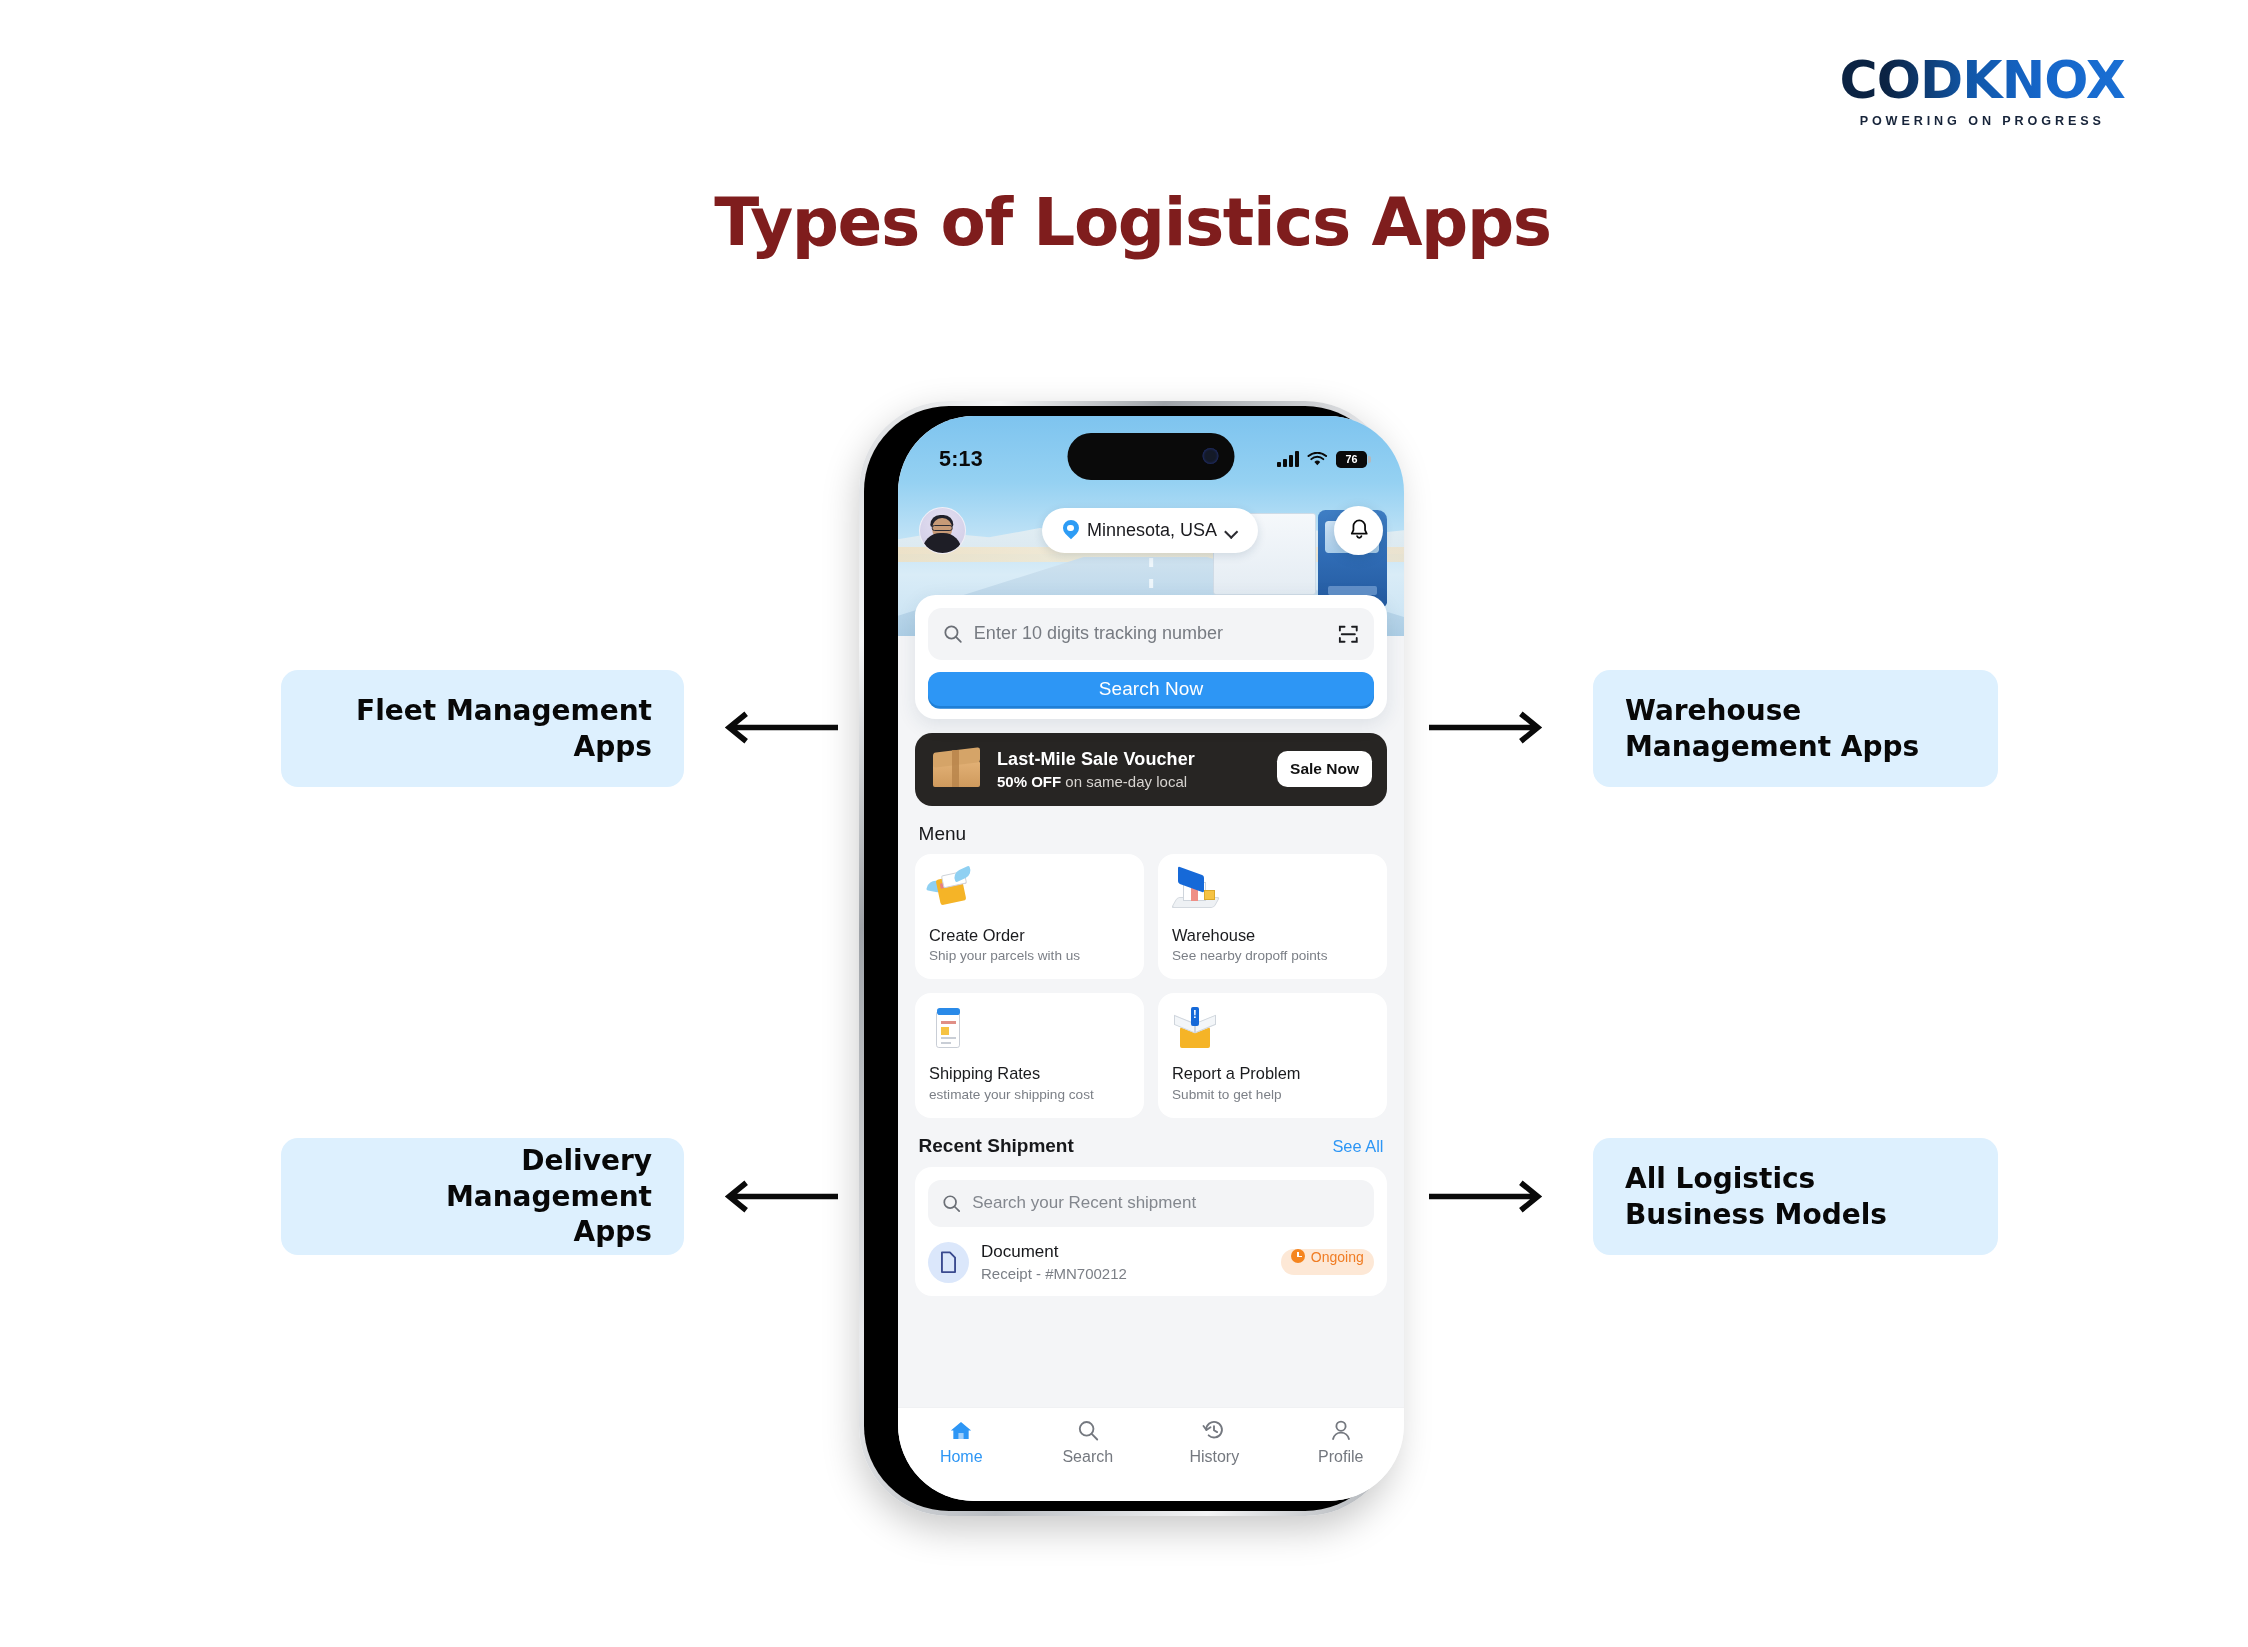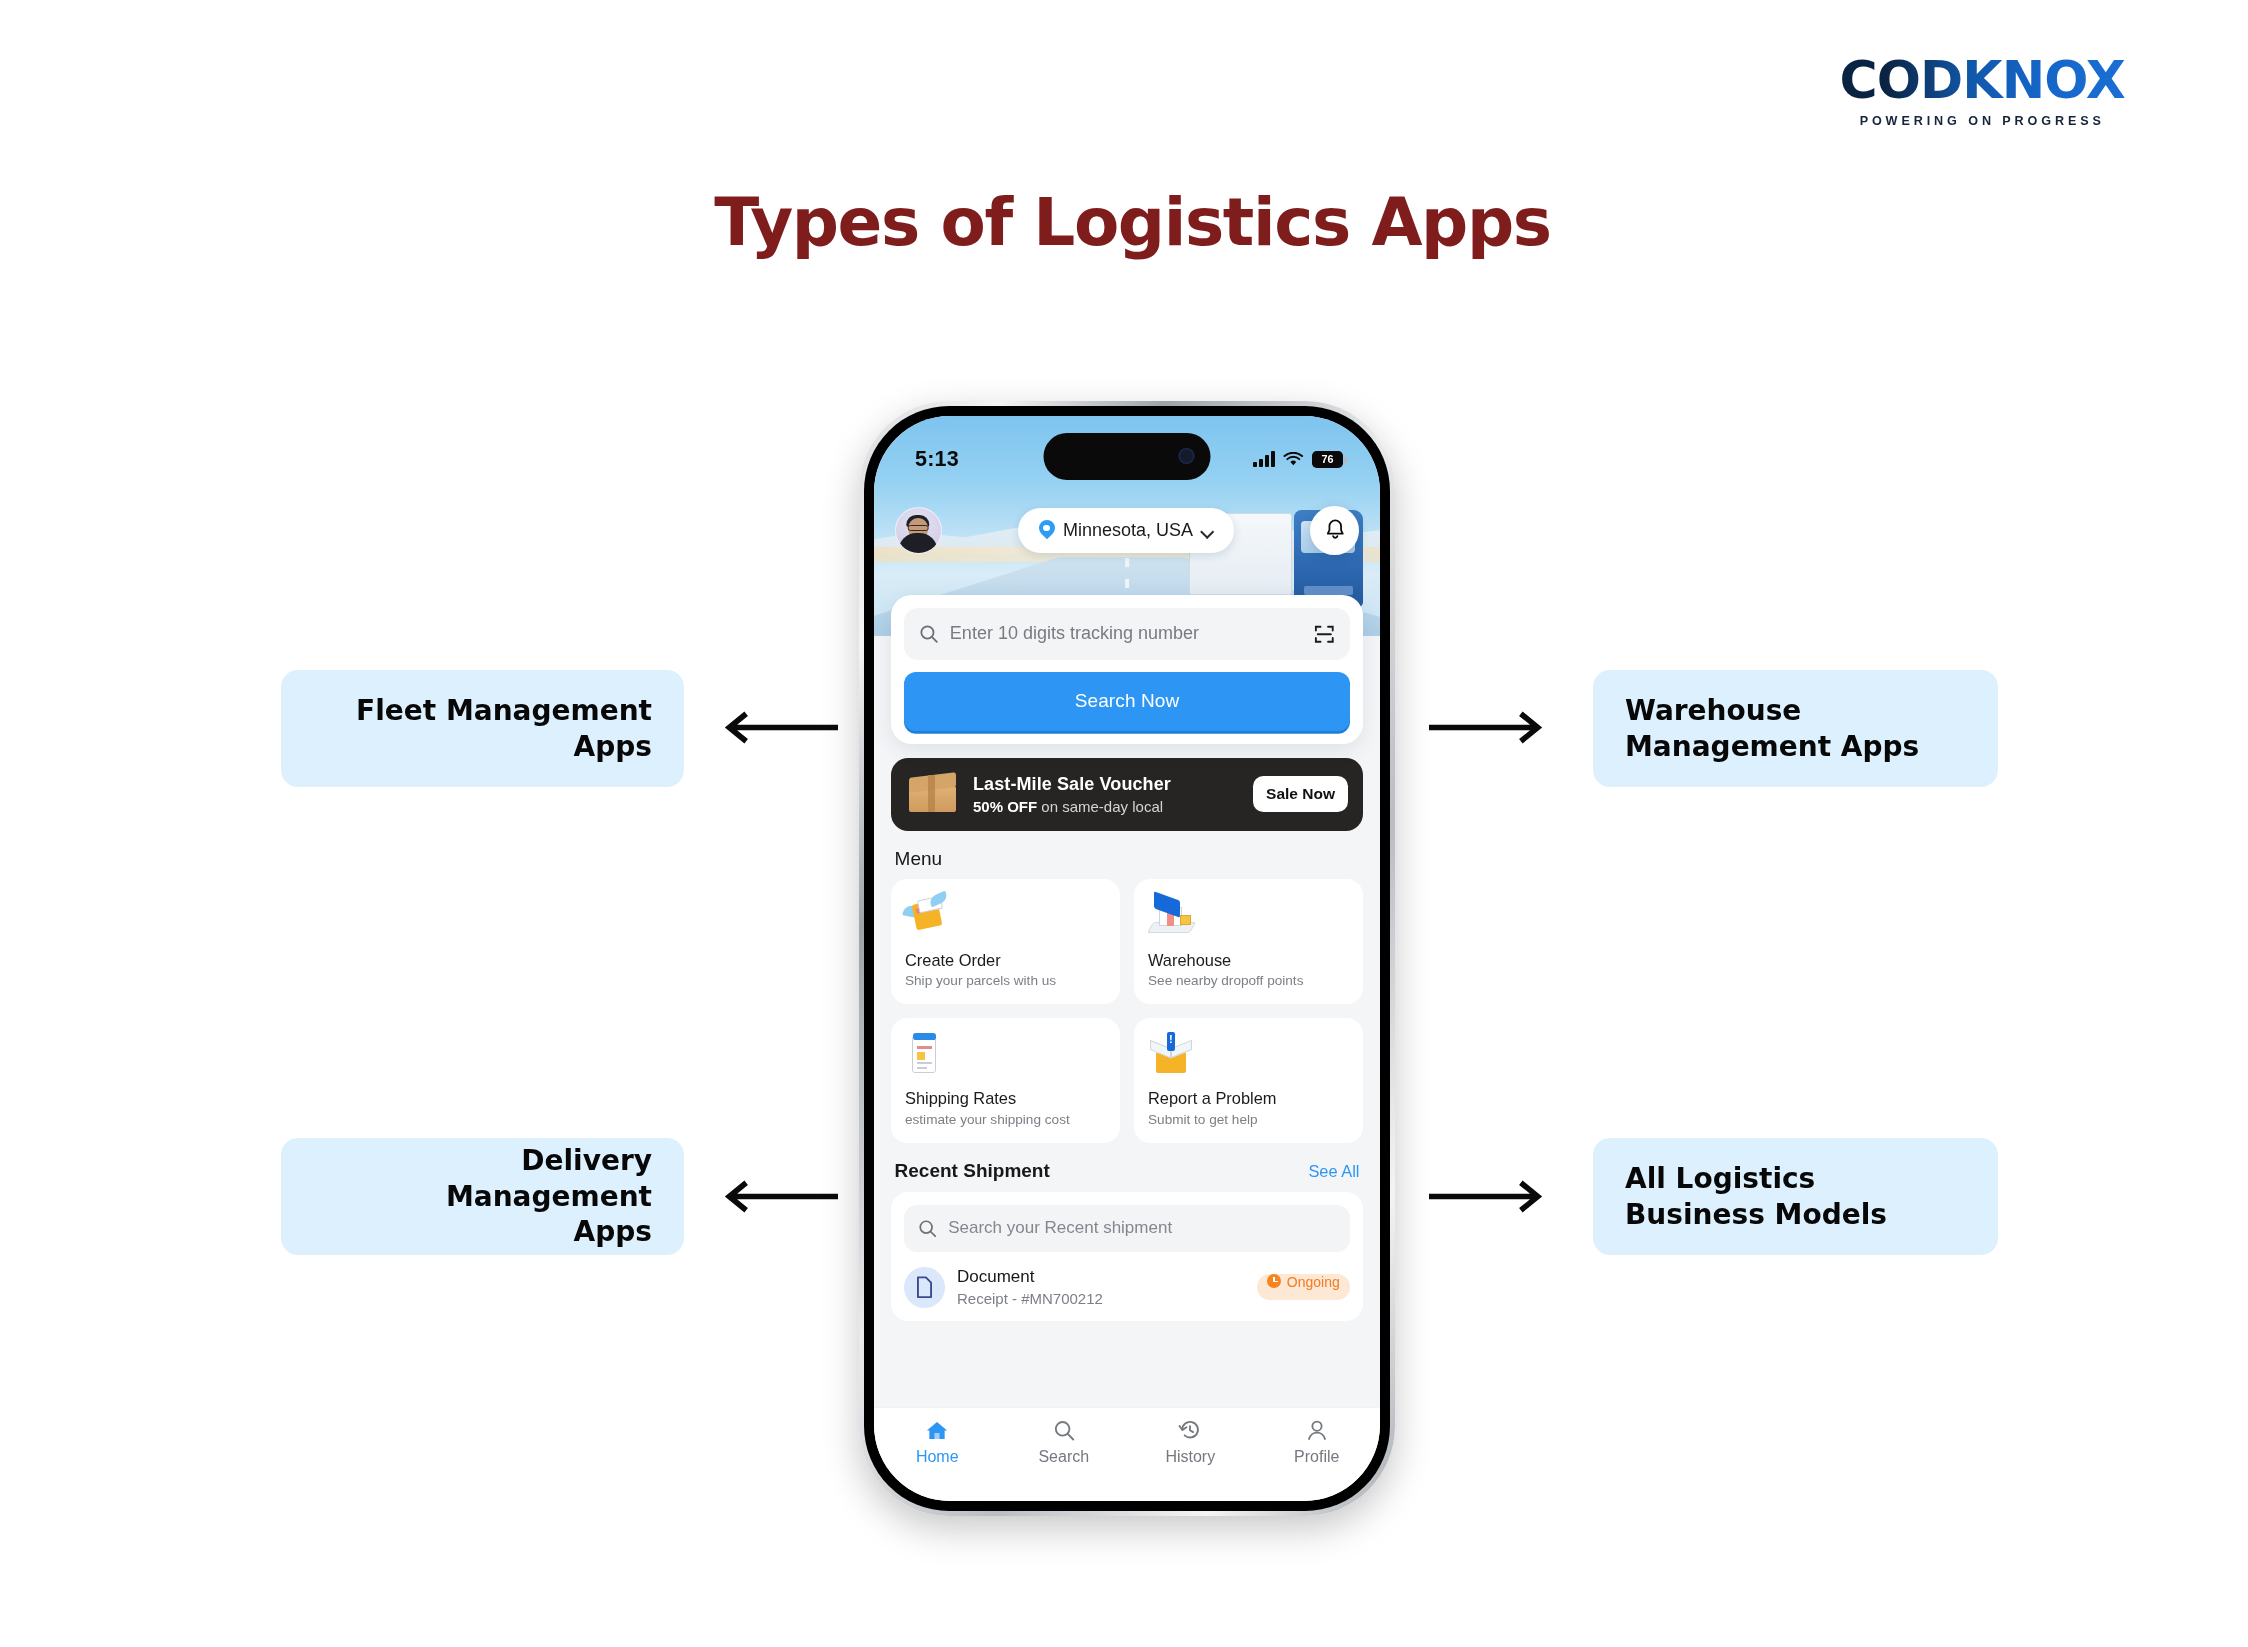--- a/index.html
+++ b/index.html
@@ -65,21 +65,21 @@
     background:linear-gradient(120deg,#d8dadd 0%,#f4f5f6 12%,#9fa3a8 26%,#e9eaec 46%,#b9bdc2 66%,#f3f4f5 84%,#a9adb2 100%);
     padding:4.7px;
     box-shadow:0 13px 37px rgba(0,0,0,.22);
   }
   .phone-inner{
     width:100%; height:100%; border-radius:85px; background:#000;
     padding:10.3px; position:relative;
   }
   .screen{
     width:100%; height:100%; border-radius:76px; overflow:hidden;
-    background:#f4f5f7; position:relative;
+    background:#f4f5f7; position:relative;margin-left:24px;
   }
 
   
   .island{
     position:absolute; top:17px; left:50%; transform:translateX(-50%);
     width:167px; height:47px; background:#0a0a0a; border-radius:24px; z-index:40;
     display:flex; align-items:center; justify-content:flex-end; padding-right:16px;
   }
   .island .cam{ width:16px;height:16px;border-radius:50%;background:#141a28; box-shadow:inset 0 0 2.8px #2b3ea0; }
 
@@ -201,21 +201,21 @@
   .search-card{
     margin:-41px 17px 0; background:#fff; border-radius:20.6px; padding:13px;
     position:relative; z-index:25; box-shadow:0 5.6px 19px rgba(30,60,90,.10);
   }
   .track-field{
     background:#f3f4f6; border-radius:14px; height:52px;
     display:flex; align-items:center; gap:11.2px; padding:0 15px;
   }
   .track-field .ph{ flex:1; font-size:18px; color:#777b82; }
   .btn-primary{
-    margin-top:12px; height:59px; background:#2d96f5; border-radius:12px;
+    margin-top:12px; height:34px; background:#2d96f5; border-radius:12px;
     display:flex; align-items:center; justify-content:center;
     color:#fff; font-size:19px; letter-spacing:0.1px;
     box-shadow:0 2.8px 0 #1f7fd6;
   }
 
   
   .voucher{
     margin:14px 17px 0; background:#272523; border-radius:17px; height:73px;
     display:flex; align-items:center; gap:13px; padding:0 15px;
   }

